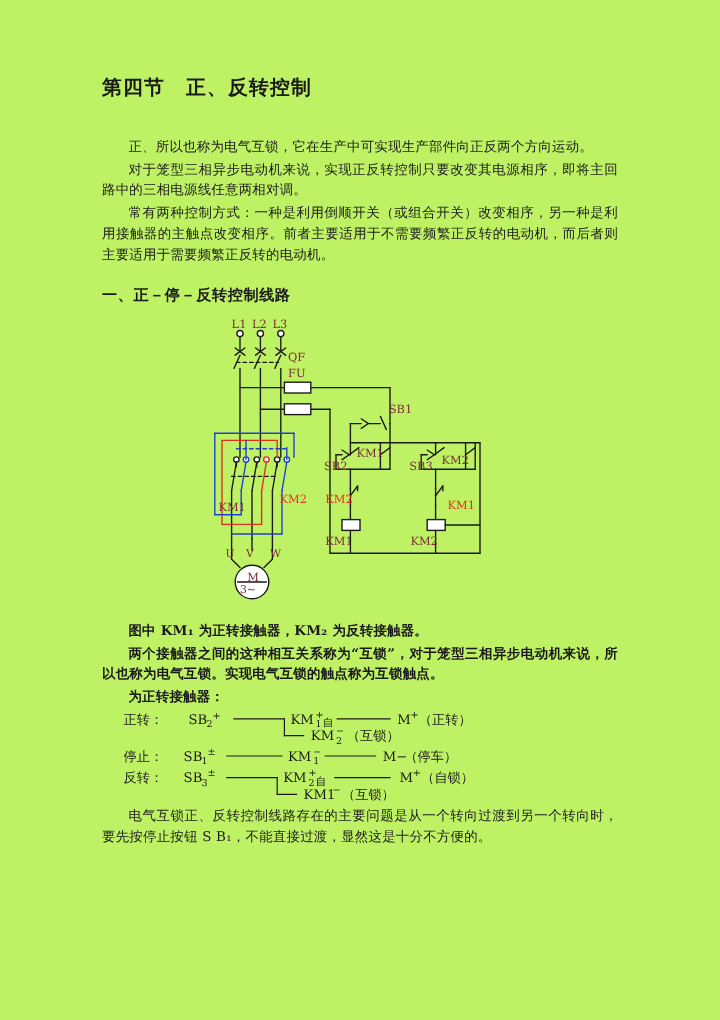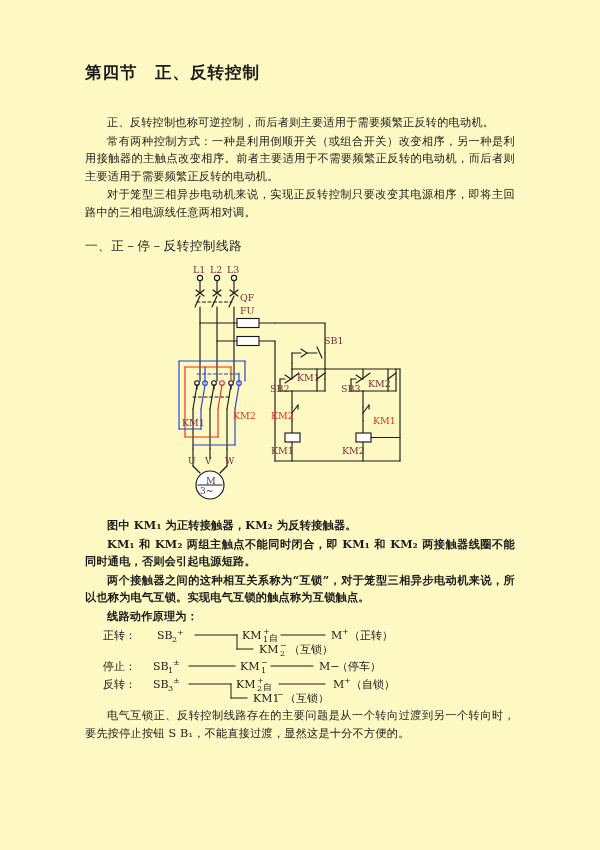--- a/index.html
+++ b/index.html
@@ -12,21 +12,21 @@
     height: 850px;
     position: relative;
     font-family: "DejaVu Serif", "Liberation Serif", serif;
     color: #1a1a1a;
     overflow: hidden;
   }
   .page {
     position: absolute;
     left: 0; top: 0;
     width: 600px; height: 850px;
-    background: #fef9c3;
+    background: #bef264;
   }
   .content {
     position: absolute;
     left: 85px;
     top: 62px;
     width: 430px;
   }
   h1.doc-title {
     font-size: 16.5px;
     font-weight: bold;
@@ -37,21 +37,21 @@
   p.para {
     font-size: 11.2px;
     line-height: 17.5px;
     margin: 0 0 1px 0;
     text-align: justify;
     text-indent: 22px;
     letter-spacing: 0.2px;
   }
   h2.sec-title {
     font-size: 12.6px;
-    font-weight: normal;
+    font-weight: bold;
     margin: 17px 0 6px 0;
     letter-spacing: 0.5px;
   }
 
   
   .diagram-wrap {
     position: relative;
     width: 430px;
     height: 250px;
     margin: 4px 0 6px 0;
@@ -73,23 +73,23 @@
   .principle svg { position: absolute; left: 0; top: 0; }
 </style>
 </head>
 <body>
 
 <div class="page">
   <div class="content">
 
     <h1 class="doc-title">第四节　正、反转控制</h1>
 
-    <p class="para">正、反转控制也称可逆控制，而后者则主要适用于需要频繁正反转的电动机。</p>
+    <p class="para">正、所以也称为电气互锁，它在生产中可实现生产部件向正反两个方向运动。</p>
+    <p class="para">对于笼型三相异步电动机来说，实现正反转控制只要改变其电源相序，即将主回路中的三相电源线任意两相对调。</p>
     <p class="para">常有两种控制方式：一种是利用倒顺开关（或组合开关）改变相序，另一种是利用接触器的主触点改变相序。前者主要适用于不需要频繁正反转的电动机，而后者则主要适用于需要频繁正反转的电动机。</p>
-    <p class="para">对于笼型三相异步电动机来说，实现正反转控制只要改变其电源相序，即将主回路中的三相电源线任意两相对调。</p>
 
     <h2 class="sec-title">一、正－停－反转控制线路</h2>
 
     <div class="diagram-wrap">
       <svg width="430" height="250" viewBox="0 0 430 250">
         <g stroke="#1a1a1a" stroke-width="1.15" fill="none" stroke-linecap="round">
 
           <circle cx="115" cy="17" r="2.6" fill="#fff"></circle>
           <circle cx="132" cy="17" r="2.6" fill="#fff"></circle>
           <circle cx="149" cy="17" r="2.6" fill="#fff"></circle>
@@ -264,23 +264,22 @@
         <g font-family="DejaVu Serif, Liberation Serif, serif" fill="#e03020">
           <text x="148" y="158" font-size="9.5">KM2</text>
           <text x="186" y="158" font-size="9.5">KM2</text>
           <text x="288" y="163" font-size="9.5">KM1</text>
         </g>
       </svg>
     </div>
 
     <div class="after-fig">
       <p class="para">图中 KM₁ 为正转接触器，KM₂ 为反转接触器。</p>
-      <p class="para">KM₁ 和 KM₂ 两组主触点不能同时闭合，即 KM₁ 和 KM₂ 两接触器线圈不能同时通电，否则会引起电源短路。</p>
       <p class="para">两个接触器之间的这种相互关系称为“互锁”，对于笼型三相异步电动机来说，所以也称为电气互锁。实现电气互锁的触点称为互锁触点。</p>
-      <p class="para">线路动作原理为：</p>
+      <p class="para">为正转接触器：</p>
     </div>
 
     <div class="principle">
       <svg width="430" height="76" viewBox="0 0 430 76">
         <g stroke="#1a1a1a" stroke-width="1" fill="none" stroke-linecap="square">
 
           <line x1="110" y1="8" x2="152" y2="8"></line>
           <line x1="152" y1="8" x2="152" y2="22"></line>
           <line x1="152" y1="22" x2="168" y2="22"></line>
           <line x1="196" y1="8" x2="240" y2="8"></line>

